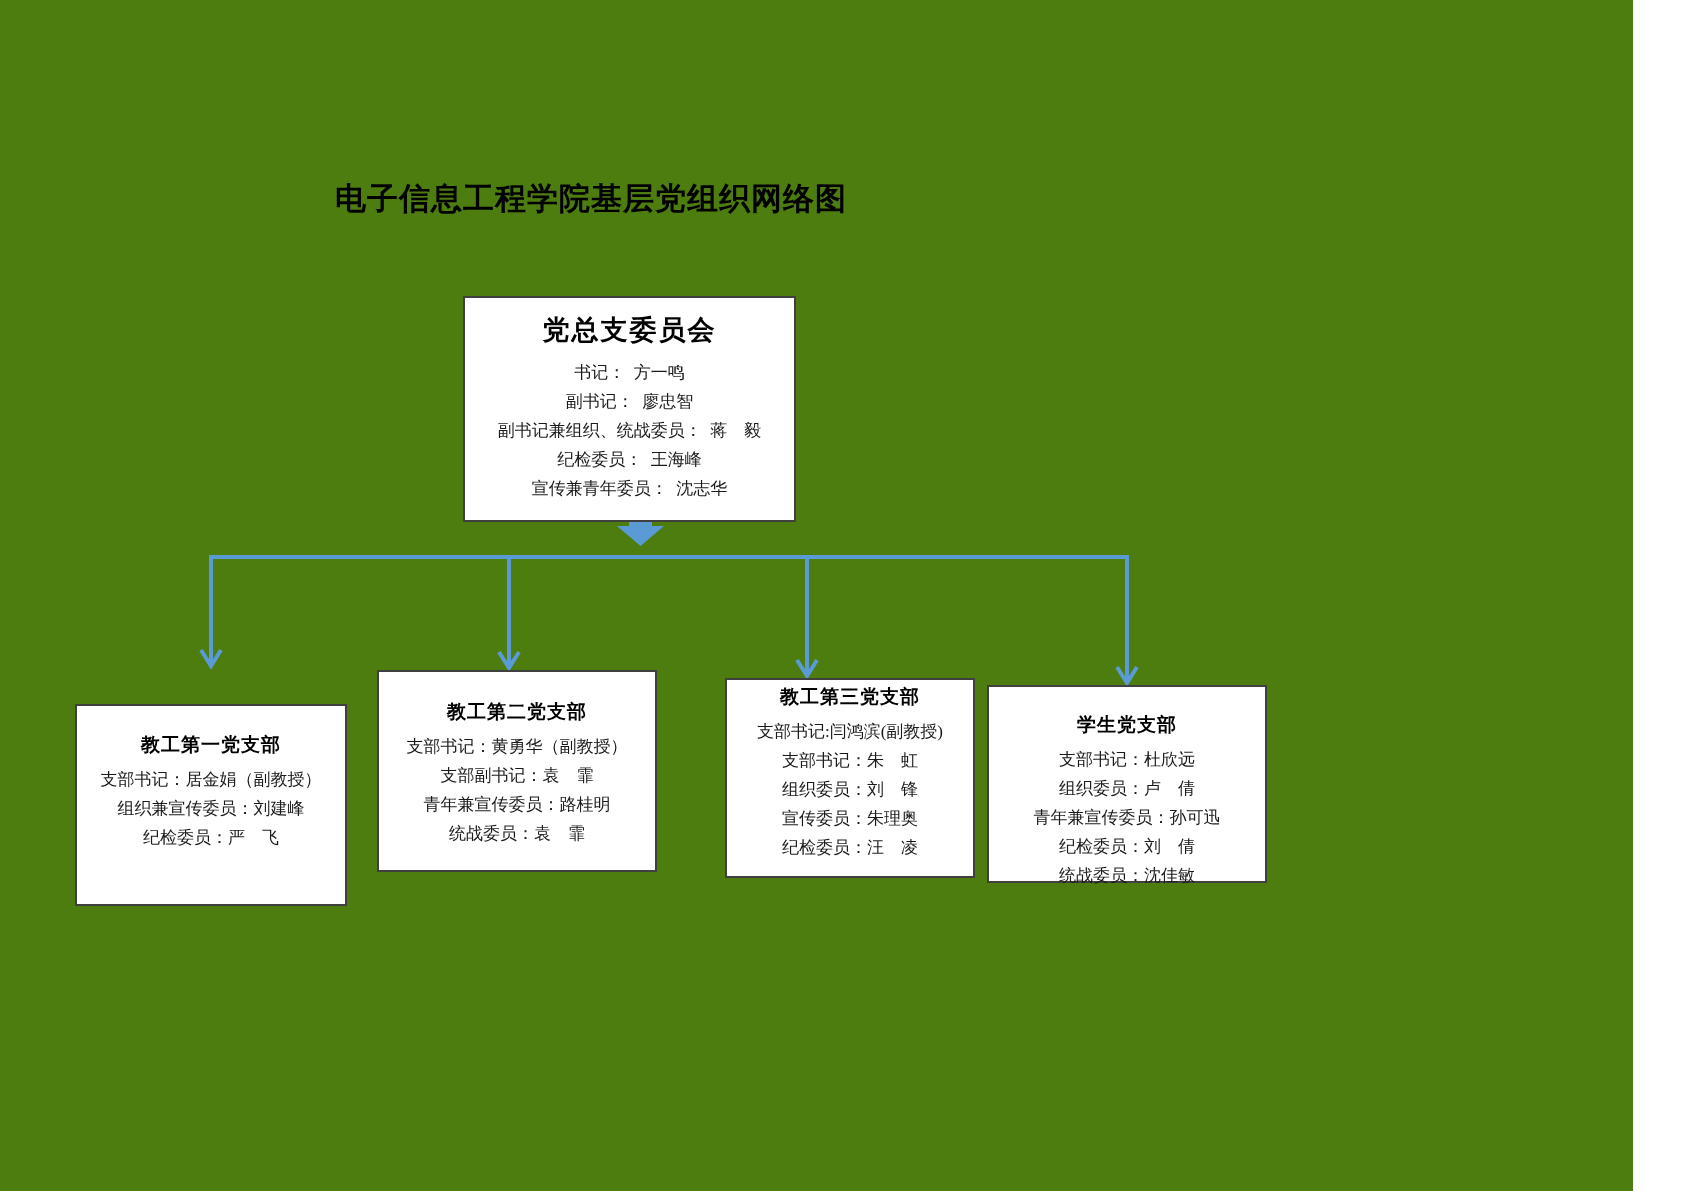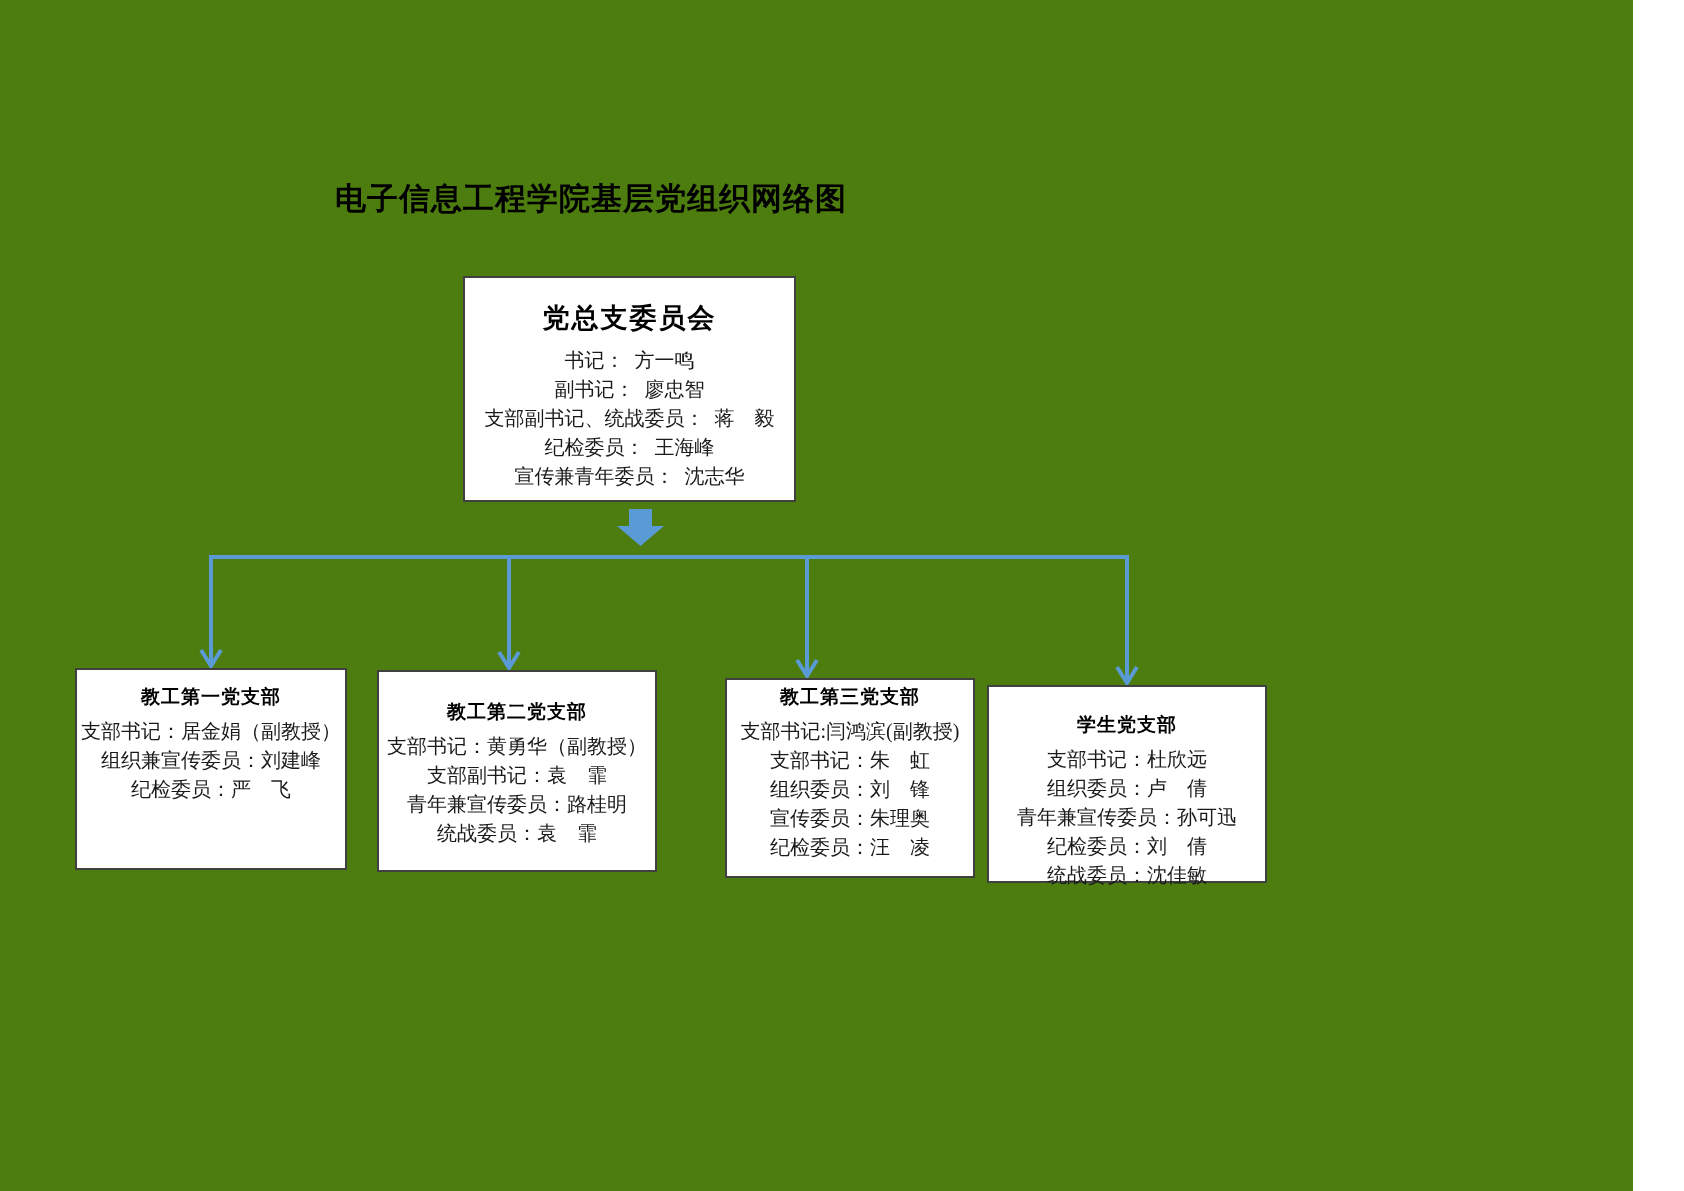--- a/index.html
+++ b/index.html
@@ -29,47 +29,47 @@
   }
   .org-box {
     position: absolute;
     border: 2px solid #404040;
     background: #ffffff;
     box-sizing: border-box;
     text-align: center;
   }
   .root-box {
     left: 463px;
-    top: 276px;
+    top: 296px;
     width: 333px;
     height: 226px;
-    padding-top: 22px;
+    padding-top: 14px;
   }
   .root-box .box-title {
     font-size: 27px;
     font-weight: 700;
     letter-spacing: 2px;
     margin-bottom: 10px;
     color: #000000;
   }
   .box-line {
-    font-size: 20px;
+    font-size: 17px;
     line-height: 29px;
     white-space: pre;
     color: #1a1a1a;
     font-family: Liberation Serif, serif;
   }
   .branch-box .box-title {
     font-size: 19px;
     font-weight: 700;
     letter-spacing: 1px;
     margin-bottom: 7px;
     color: #000000;
   }
-  .branch-1 { left: 75px;  top: 668px; width: 272px; height: 202px; padding-top: 14px; }
+  .branch-1 { left: 75px;  top: 704px; width: 272px; height: 202px; padding-top: 26px; }
   .branch-2 { left: 377px; top: 670px; width: 280px; height: 202px; padding-top: 27px; }
   .branch-3 { left: 725px; top: 678px; width: 250px; height: 200px; padding-top: 4px; }
   .branch-4 { left: 987px; top: 685px; width: 280px; height: 198px; padding-top: 25px; }
   .connector-layer {
     position: absolute;
     left: 0;
     top: 0;
     width: 1684px;
     height: 1191px;
     pointer-events: none;
@@ -106,21 +106,21 @@
     <g stroke="#5B9BD5" stroke-width="4" fill="none">
       <line x1="1127" y1="555" x2="1127" y2="681"></line>
       <path d="M 1117 667 L 1127 683 L 1137 667"></path>
     </g>
   </svg>
 
   <div class="org-box root-box">
     <div class="box-title">党总支委员会</div>
     <div class="box-line">书记：  方一鸣</div>
     <div class="box-line">副书记：  廖忠智</div>
-    <div class="box-line">支部副书记、统战委员：  蒋　毅</div>
+    <div class="box-line">副书记兼组织、统战委员：  蒋　毅</div>
     <div class="box-line">纪检委员：  王海峰</div>
     <div class="box-line">宣传兼青年委员：  沈志华</div>
   </div>
 
   <div class="org-box branch-box branch-1">
     <div class="box-title">教工第一党支部</div>
     <div class="box-line">支部书记：居金娟（副教授）</div>
     <div class="box-line">组织兼宣传委员：刘建峰</div>
     <div class="box-line">纪检委员：严　飞</div>
   </div>

